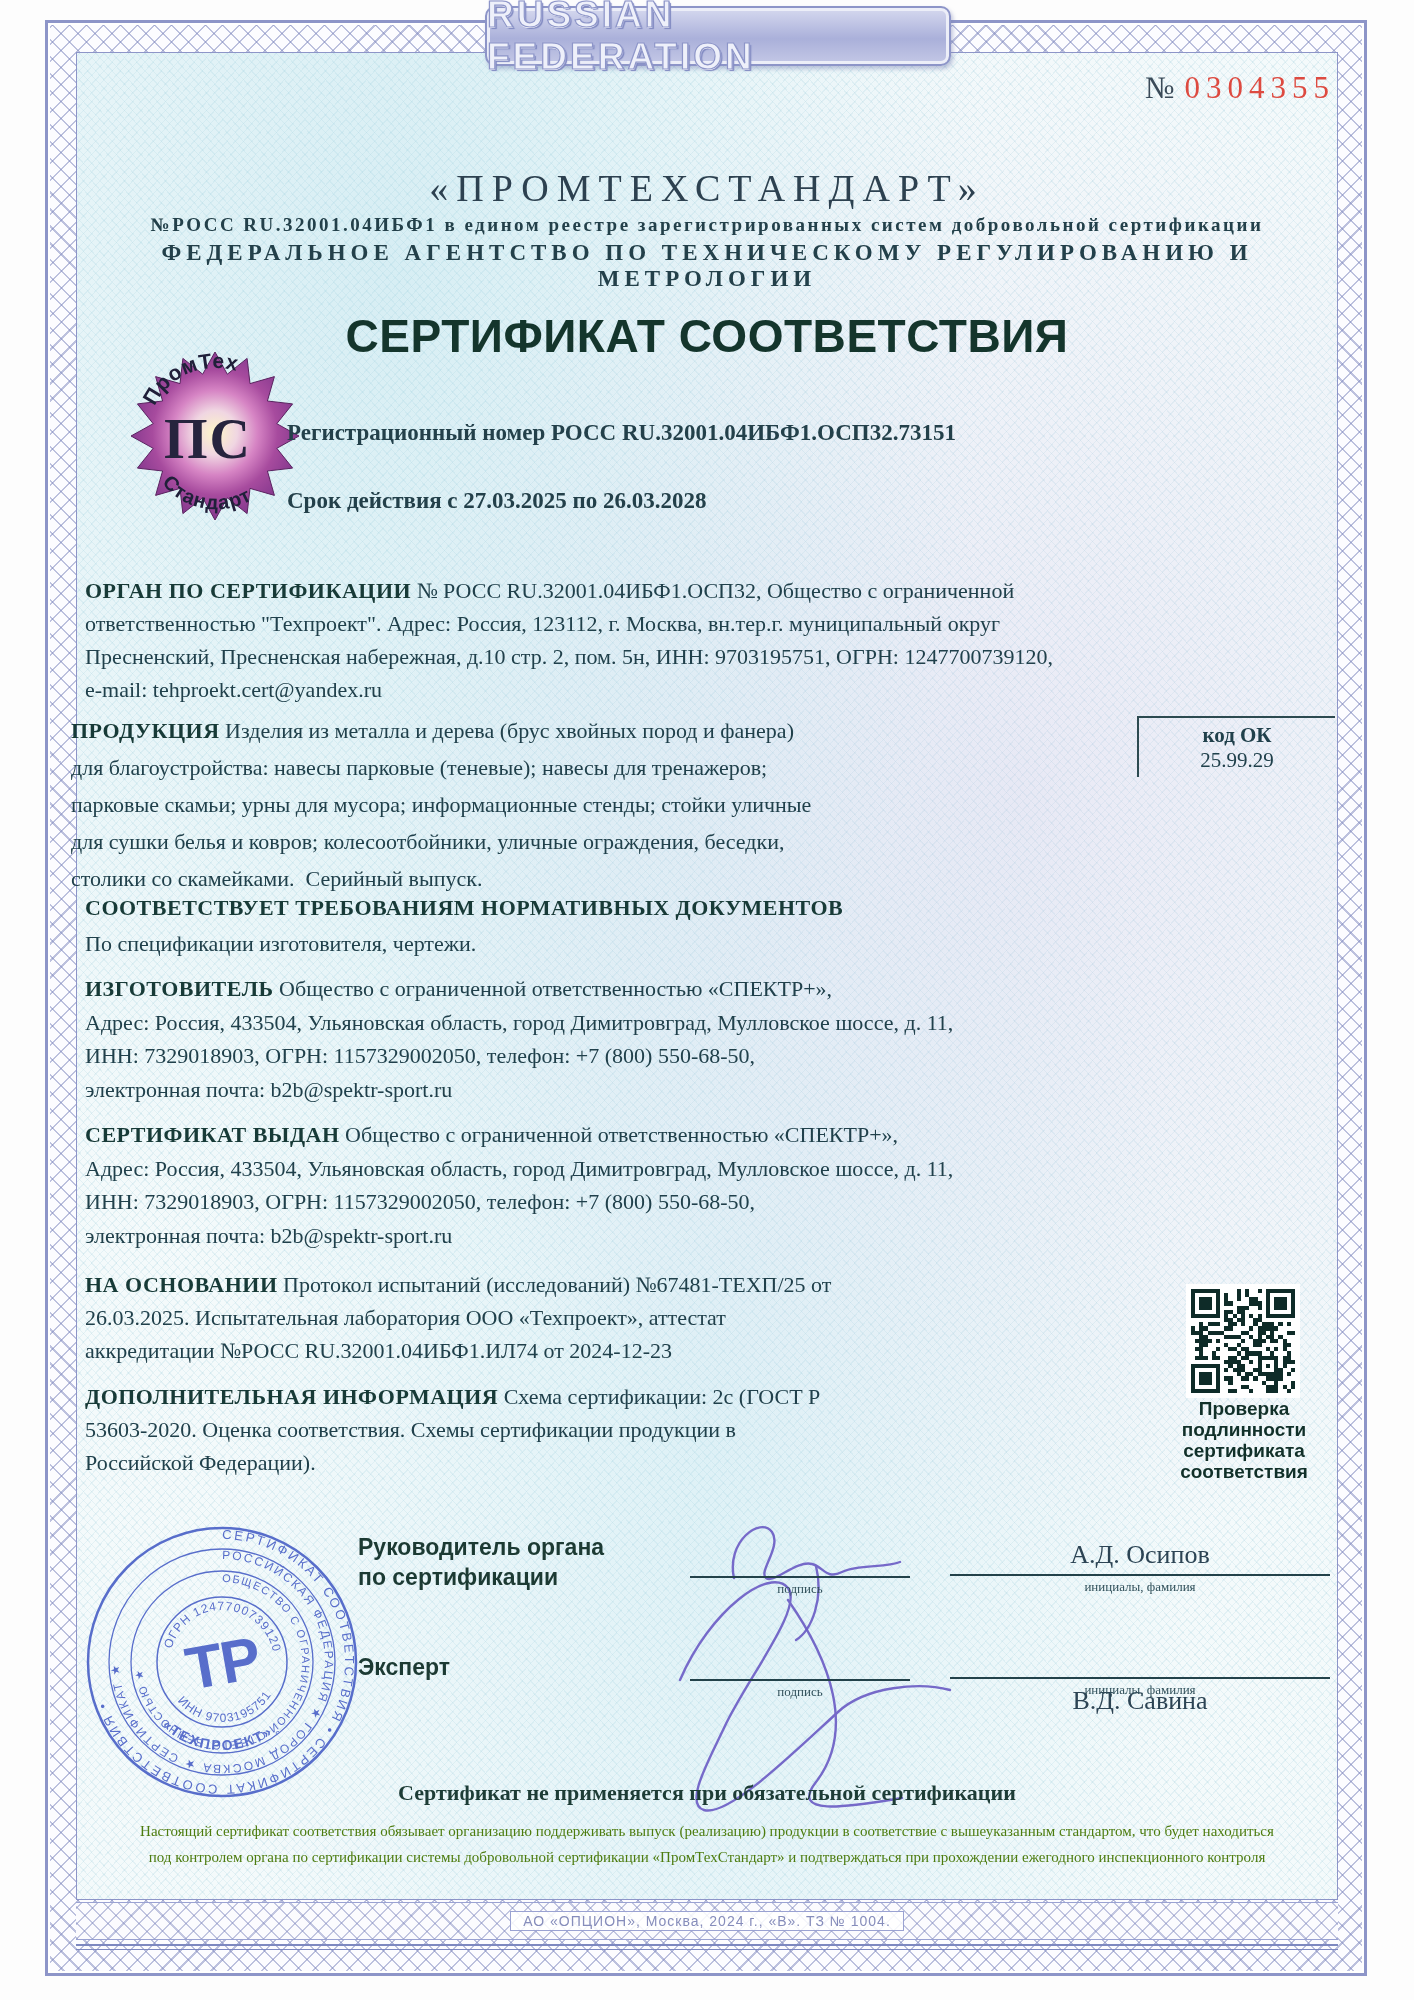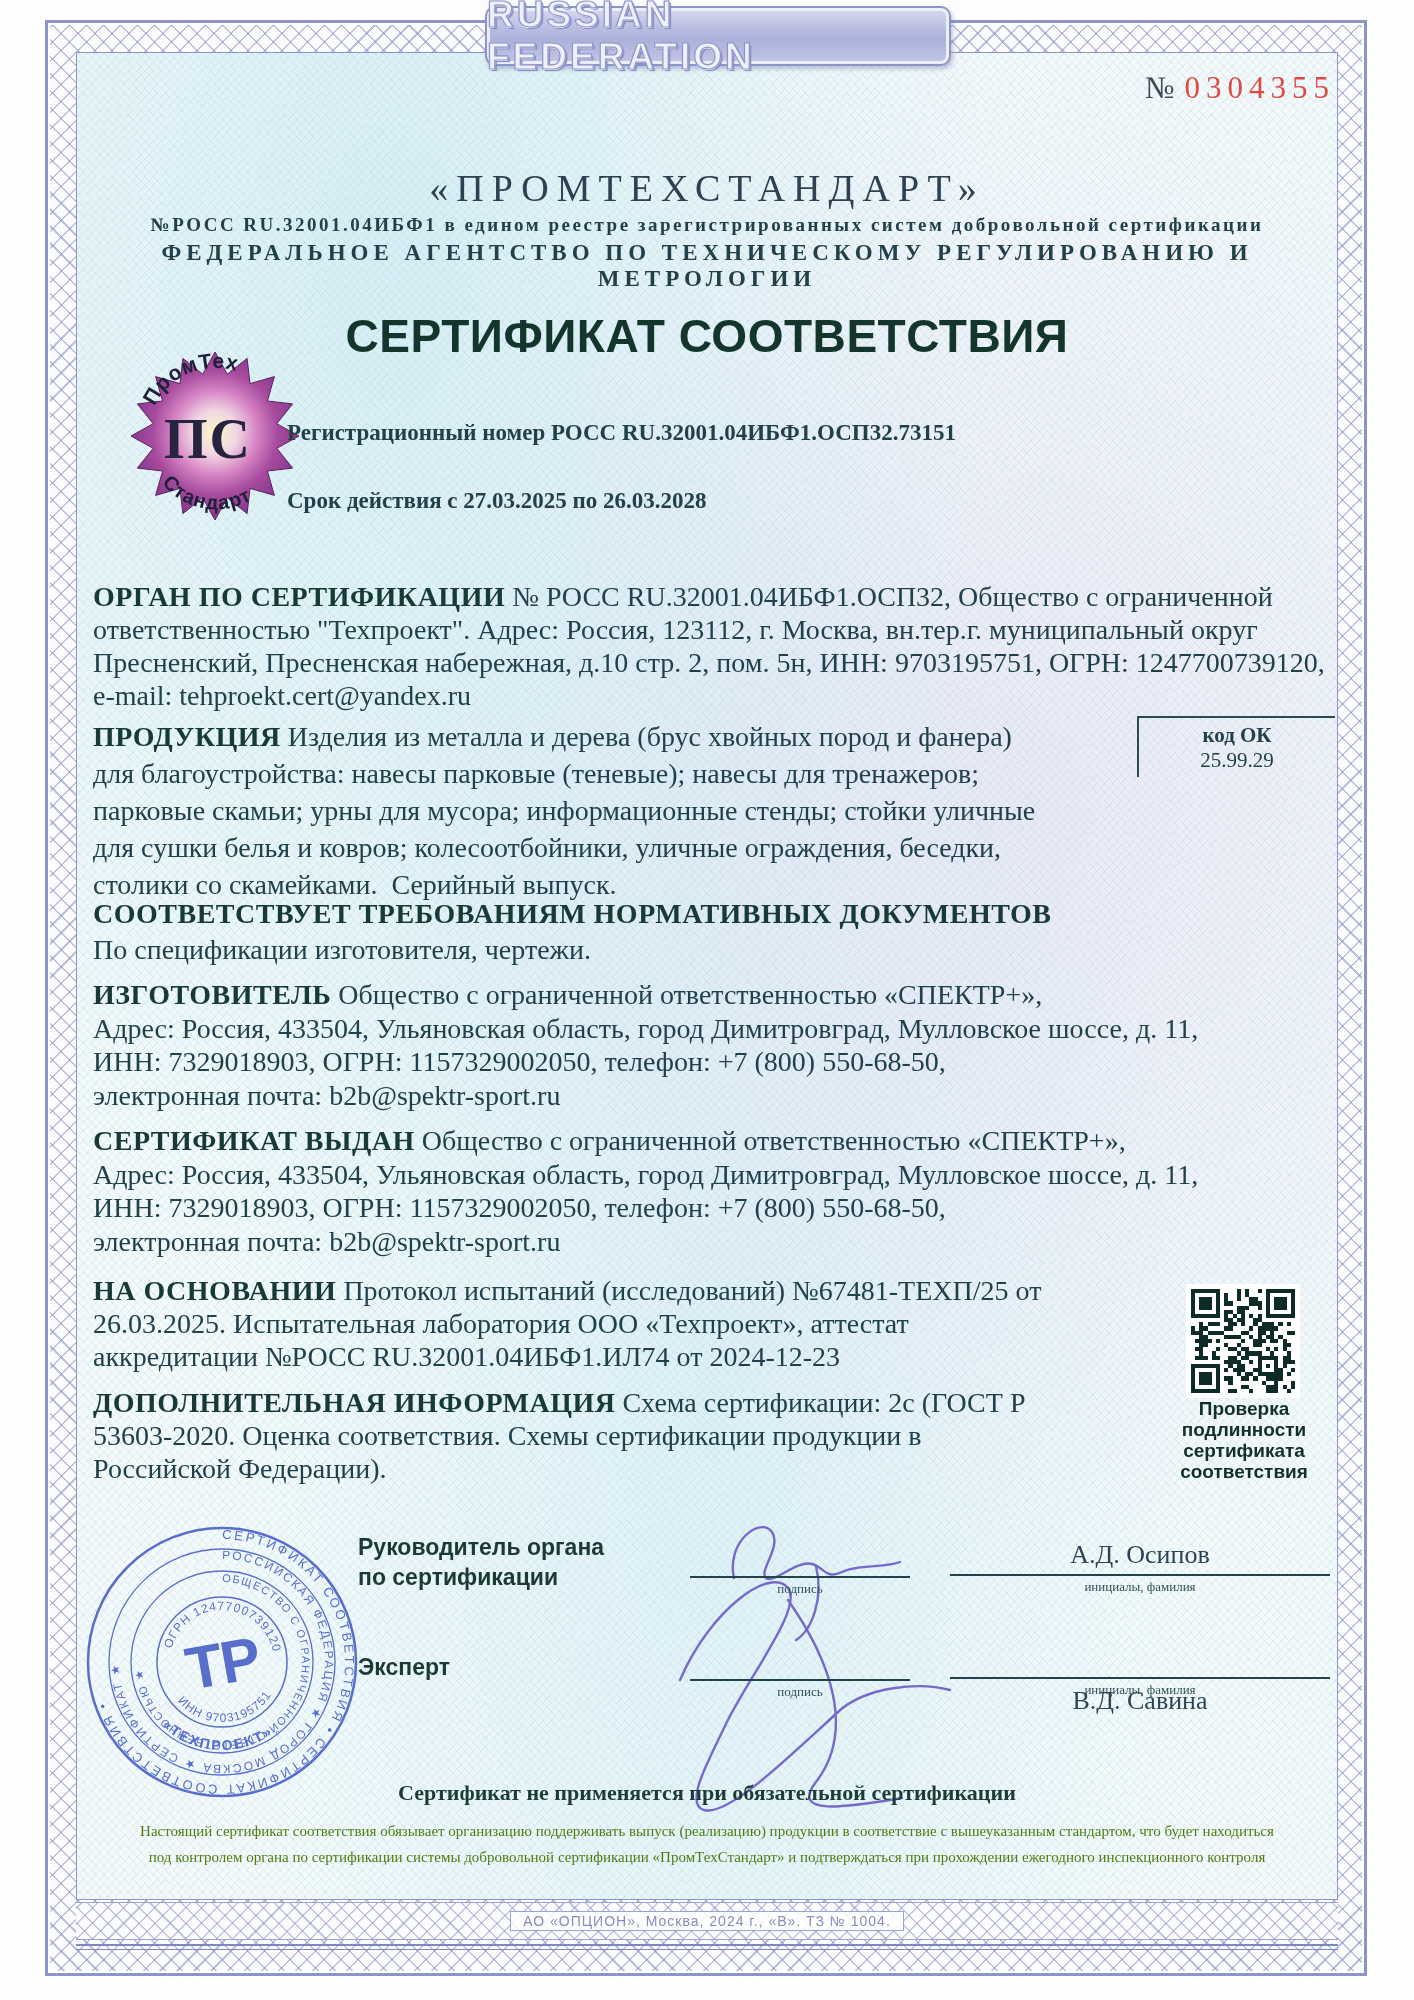--- a/index.html
+++ b/index.html
@@ -38,24 +38,24 @@
   .t-center{left:85px;width:1244px;text-align:center;}
   .sys1{top:124px;font-size:31px;letter-spacing:6px;color:#2d4150;}
   .sys2{top:166px;font-size:38px;letter-spacing:8px;color:#2d4150;}
   .regline{top:214px;font-size:19px;font-weight:bold;letter-spacing:2.5px;color:#23404a;}
   .agency{top:240px;font-size:23px;font-weight:bold;letter-spacing:5px;color:#23404a;}
   .certhead{top:308px;font-family:"Liberation Sans","DejaVu Sans",sans-serif;font-weight:bold;
     font-size:47px;letter-spacing:.5px;color:#14352c;transform:scaleX(.98);}
   .regnum{left:287px;top:420px;font-size:23px;font-weight:bold;color:#23404a;}
   .validity{left:287px;top:488px;font-size:23px;font-weight:bold;color:#23404a;}
   
-  .par{font-size:28px;line-height:33px;white-space:pre-line;color:#20404b;margin-left:8px;}
+  .par{font-size:22px;line-height:33px;white-space:pre-line;color:#20404b;}
   .par b{color:#173a37;letter-spacing:.5px;}
   .p-organ{left:85px;top:552px;width:1235px;}
-  .p-prod{left:85px;top:690px;width:1045px;line-height:37px;}
+  .p-prod{left:71px;top:690px;width:1045px;line-height:37px;}
   .p-comp{left:85px;top:868px;width:1235px;line-height:36px;}
   .p-man{left:85px;top:950px;width:1235px;line-height:33.5px;}
   .p-iss{left:85px;top:1096px;width:1235px;line-height:33.5px;}
   .p-bas{left:85px;top:1246px;width:1085px;}
   .p-add{left:85px;top:1358px;width:1085px;}
   
   .codebox{left:1137px;width:198px;box-sizing:border-box;border-top:2.5px solid #2c4a50;
     border-left:2.5px solid #2c4a50;text-align:center;padding:5px 0 4px 0;font-size:21px;color:#20404b;}
   .codebox .lbl{font-weight:bold;display:block;}
   .cb1{top:716px;} .cb2{top:788px;}

